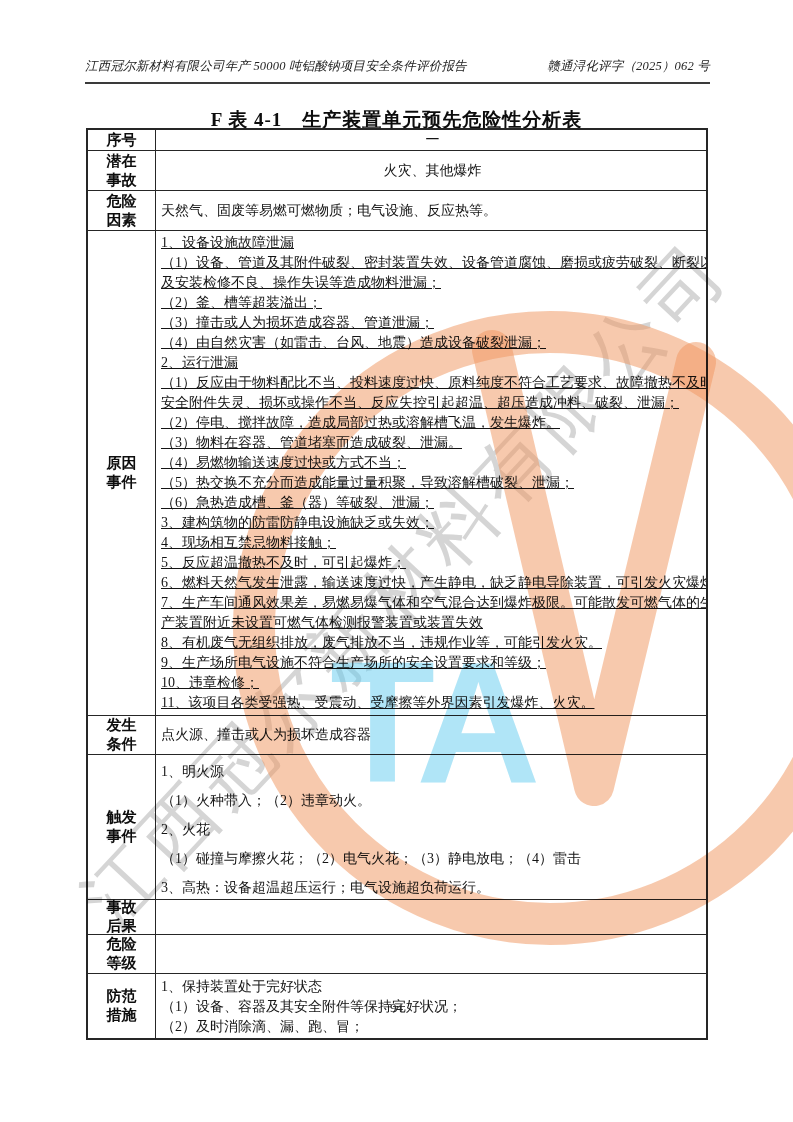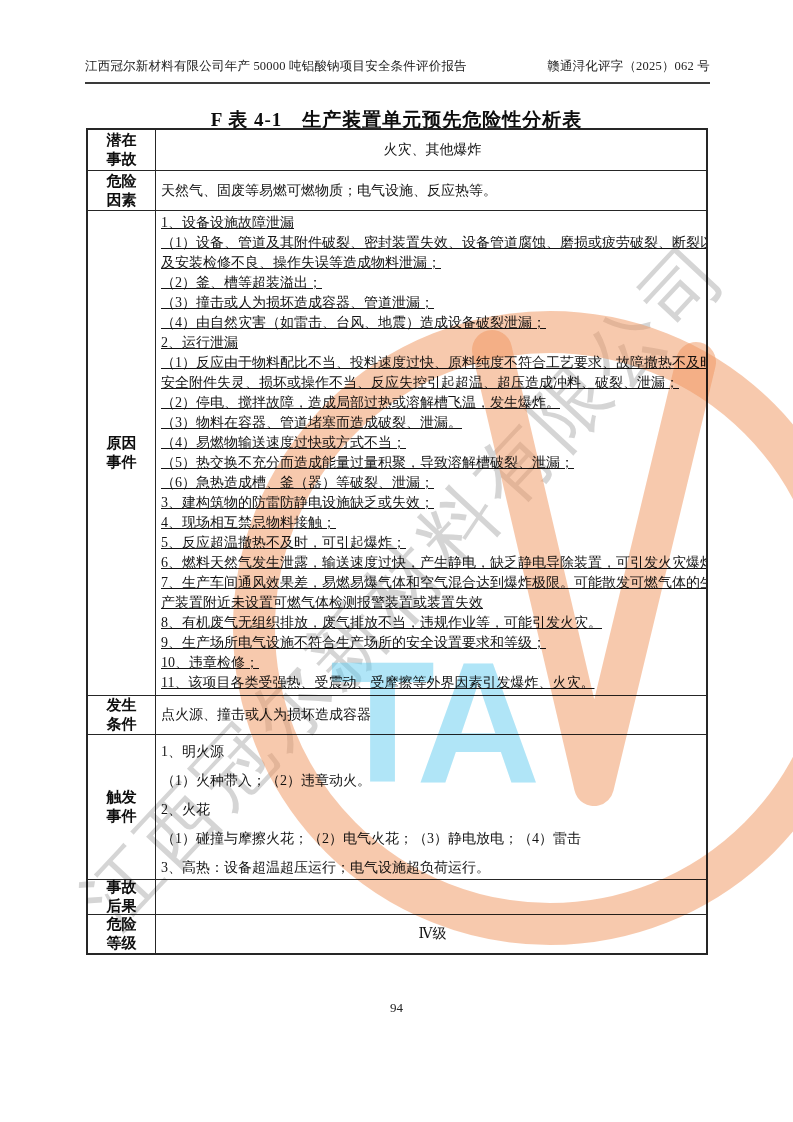--- a/index.html
+++ b/index.html
@@ -7,21 +7,21 @@
     width:793px;height:1122px;background:#ffffff;position:relative;
     font-family:"Liberation Serif","DejaVu Serif",serif;color:#111;
     overflow:hidden;
   }
   .page{position:absolute;inset:0;overflow:hidden;}
 
   
   .hdr{
     position:absolute;top:58px;left:85px;width:625px;
     display:flex;justify-content:space-between;align-items:flex-end;
-    font-size:12.5px;color:#222;letter-spacing:0.2px;white-space:nowrap;
+    font-size:12.5px;color:#222;letter-spacing:0.2px;white-space:nowrap;font-style:italic;
   }
   .hdr-rule{
     position:absolute;top:82px;left:85px;width:625px;height:0;
     border-top:2px solid #3a3a3a;
   }
 
   
   .doc-title{
     position:absolute;top:99px;left:0;width:100%;
     text-align:center;font-size:19px;font-weight:bold;color:#0d0d0d;
@@ -79,20 +79,24 @@
   <div class="hdr">
     <span>江西冠尔新材料有限公司年产 50000 吨铝酸钠项目安全条件评价报告</span>
     <span>赣通浔化评字（2025）062 号</span>
   </div>
   <div class="hdr-rule"></div>
 
   <div class="doc-title">F 表 4-1　生产装置单元预先危险性分析表</div>
 
   <div class="tbl">
 
+    <div class="row h0">
+      <div class="lab">序号</div>
+      <div class="val center">一</div>
+    </div>
 
     <div class="row h1">
       <div class="lab">潜在
 事故</div>
       <div class="val center">火灾、其他爆炸</div>
     </div>
 
     <div class="row h2">
       <div class="lab">危险
 因素</div>
@@ -147,23 +151,29 @@
     </div>
 
     <div class="row h6">
       <div class="lab">事故
 后果</div>
     </div>
 
     <div class="row h7">
       <div class="lab">危险
 等级</div>
-      <div class="val center">Ⅳ级</div>
     </div>
 
+    <div class="row h8">
+      <div class="lab">防范
+措施</div>
+      <div class="val lines">1、保持装置处于完好状态
+（1）设备、容器及其安全附件等保持完好状况；
+（2）及时消除滴、漏、跑、冒；</div>
+    </div>
 
   </div>
 
   <div class="footer">94</div>
 
   <div class="wm">
     <svg width="793" height="1122" viewBox="0 0 793 1122" xmlns="http://www.w3.org/2000/svg">
 
       <text x="405" y="610" text-anchor="middle" transform="rotate(-47 405 585)" font-family="Liberation Serif, DejaVu Serif, serif" font-size="76" letter-spacing="6" fill="#808080" fill-opacity="0.33">江西冠尔新材料有限公司</text>
 

